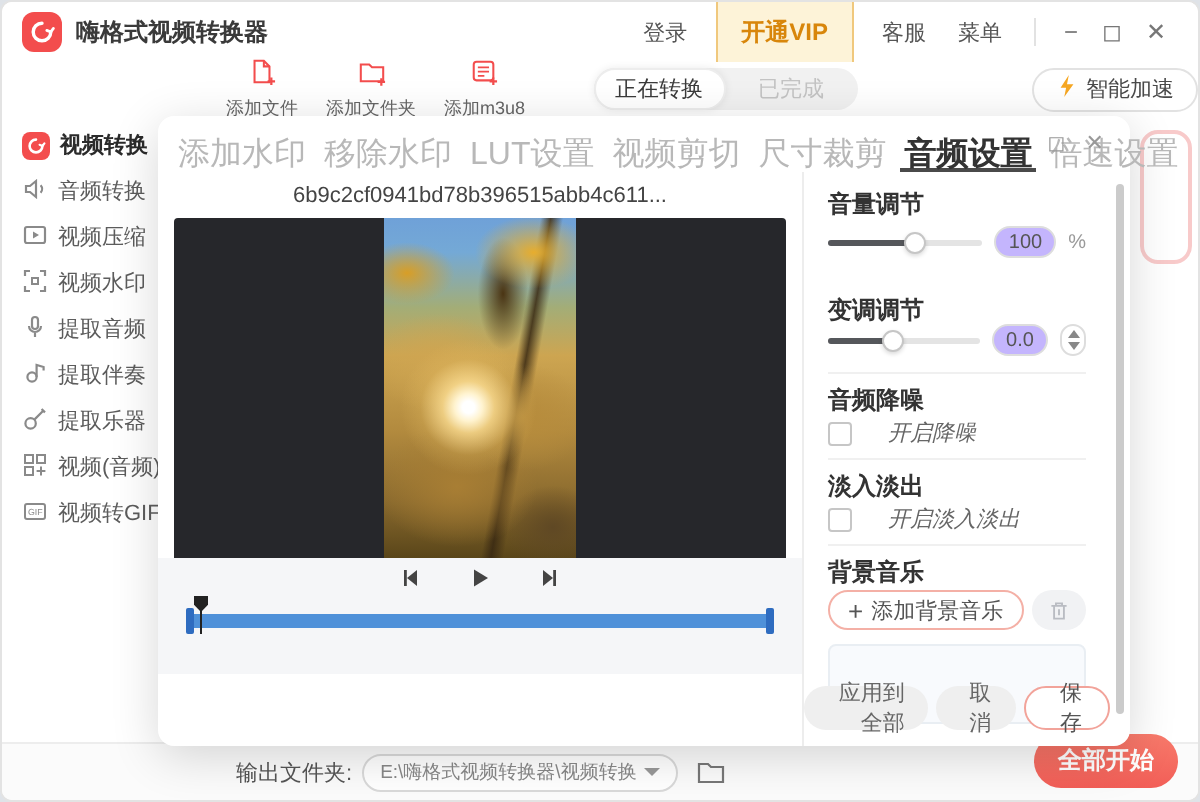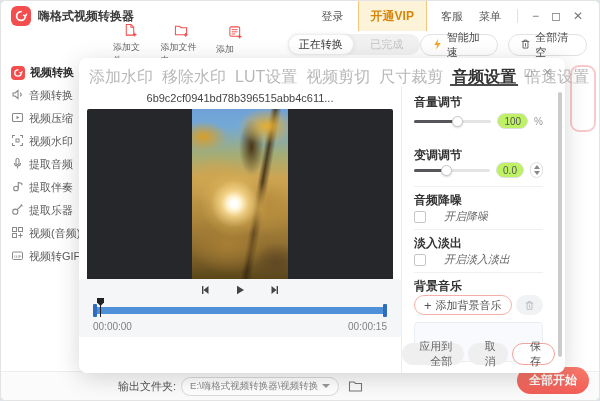--- a/index.html
+++ b/index.html
@@ -100,21 +100,21 @@
 
   
   .rp { position:absolute; left:322px; top:28px; right:0; bottom:0; border-left:1px solid #ededed; }
   .rp-el { position:absolute; left:12px; right:22px; }
   .sec-title { font-size:12px; font-weight:bold; color:#333; line-height:1; }
   .srow { display:flex; align-items:center; gap:6px; }
   .track { flex:1; height:3px; background:#e4e4e4; border-radius:2px; position:relative; }
   .fill { height:3px; background:#55575b; border-radius:2px; }
   .thumb { position:absolute; top:-4px; width:11px; height:11px; background:#fff; border:1px solid #c6c6c6;
            border-radius:50%; box-shadow:0 1px 2px rgba(0,0,0,0.15); }
-  .vpill { min-width:28px; height:16px; padding:0 6px; border:1px solid #ddd; border-radius:9px; background:#bef264;
+  .vpill { min-width:28px; height:16px; padding:0 6px; border:1px solid #ddd; border-radius:9px; background:#c4b5fd;
            display:flex; align-items:center; justify-content:center; font-size:10px; color:#555; }
   .unit { font-size:10px; color:#999; }
   .spin { width:13px; height:16px; border:1px solid #ddd; border-radius:8px; display:flex; flex-direction:column;
           align-items:center; justify-content:center; gap:2px; background:#fff; }
   .sp-up { width:0;height:0;border-left:3px solid transparent;border-right:3px solid transparent;border-bottom:4px solid #888; }
   .sp-dn { width:0;height:0;border-left:3px solid transparent;border-right:3px solid transparent;border-top:4px solid #888; }
   .hdiv { height:1px; background:#f0f0f0; }
   .cbrow { display:flex; align-items:center; gap:18px;font-style:italic; }
   .cbx { width:12px; height:12px; border:1px solid #c6c6c6; border-radius:2px; background:#fff; flex:0 0 auto; }
   .cb-lbl { font-size:11px; color:#666; }
@@ -183,26 +183,20 @@
     <div class="seg-tabs">
       <div class="seg active">正在转换</div>
       <div class="seg">已完成</div>
     </div>
     <div class="pill-btn first">
       <span><svg width="11" height="12" viewBox="0 0 12 13">
             <path d="M7 .5L2.5 7.5h3l-1 5 5-7H6z" fill="#f6a723"></path>
           </svg></span>
       <span>智能加速</span>
     </div>
-    <div class="pill-btn">
-      <span><svg width="11" height="12" viewBox="0 0 13 13">
-            <path d="M2 3.5h9M4.7 3.5V2h3.6v1.5M3.6 3.5V11.3h5.8V3.5M6.5 5.5v4" fill="none" stroke="#555" stroke-width="1"></path>
-          </svg></span>
-      <span>全部清空</span>
-    </div>
   </div>
 
   <div class="sidebar">
     <div class="side-item active">
       <span class="act-ic">
           <svg width="10" height="10" viewBox="0 0 10 10">
             <path d="M5 1.8a3.2 3.2 0 1 0 3.2 3.2" fill="none" stroke="#fff" stroke-width="1.3" stroke-linecap="round"></path>
             <path d="M8.2 5l1-1.3M8.2 5L6.8 4.4" stroke="#fff" stroke-width="1.1" fill="none" stroke-linecap="round"></path>
           </svg>
         </span>
@@ -318,24 +312,20 @@
                 <rect x="8.6" y="2" width="1.4" height="8" fill="#444"></rect>
               </svg></span>
         </div>
         <div class="tl">
           <div class="tl-bar"></div>
           <div class="tl-h l"></div>
           <div class="tl-h r"></div>
           <div class="ph-stem"></div>
           <div class="ph-pin"></div>
         </div>
-        <div class="times">
-          <span>00:00:00</span>
-          <span>00:00:15</span>
-        </div>
       </div>
     </div>
 
     <div class="rp">
       <div class="rp-el sec-title" style="top:10px">音量调节</div>
       <div class="rp-el srow" style="top:27px">
         <div class="track">
           <div class="fill" style="width:55%"></div>
           <div class="thumb" style="left:calc(55% - 5px)"></div>
         </div>

